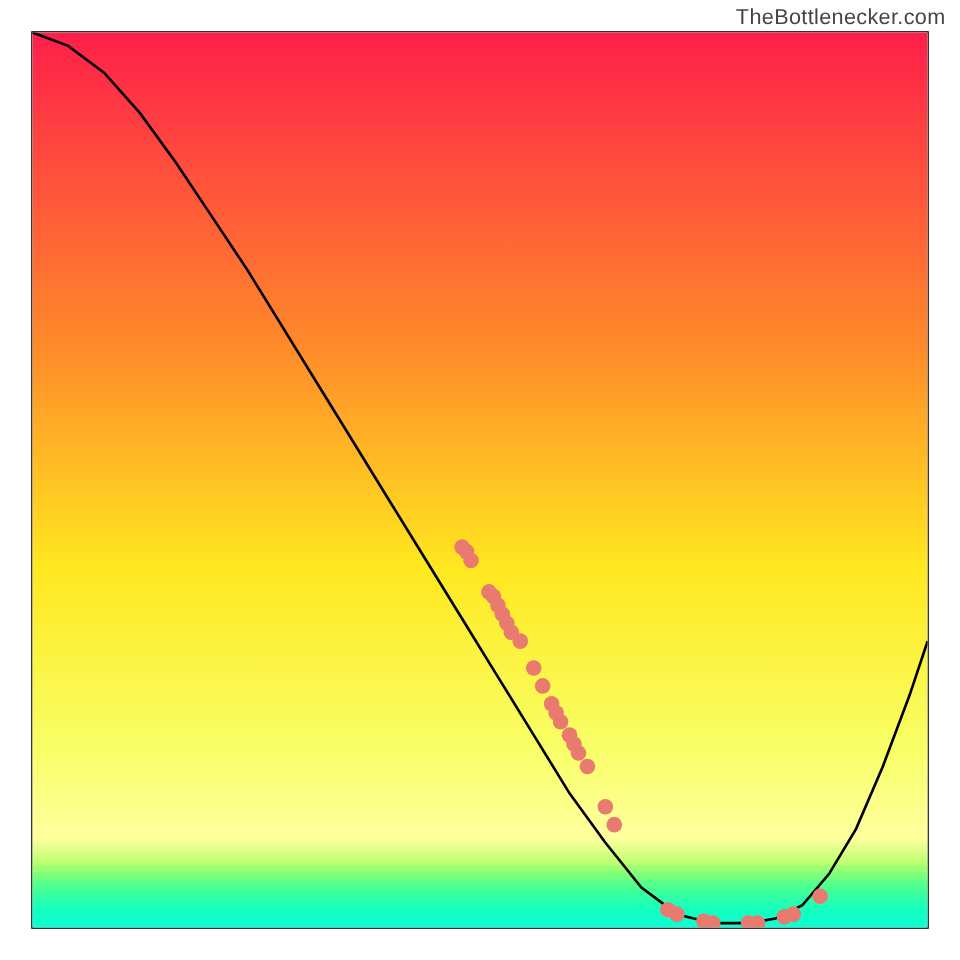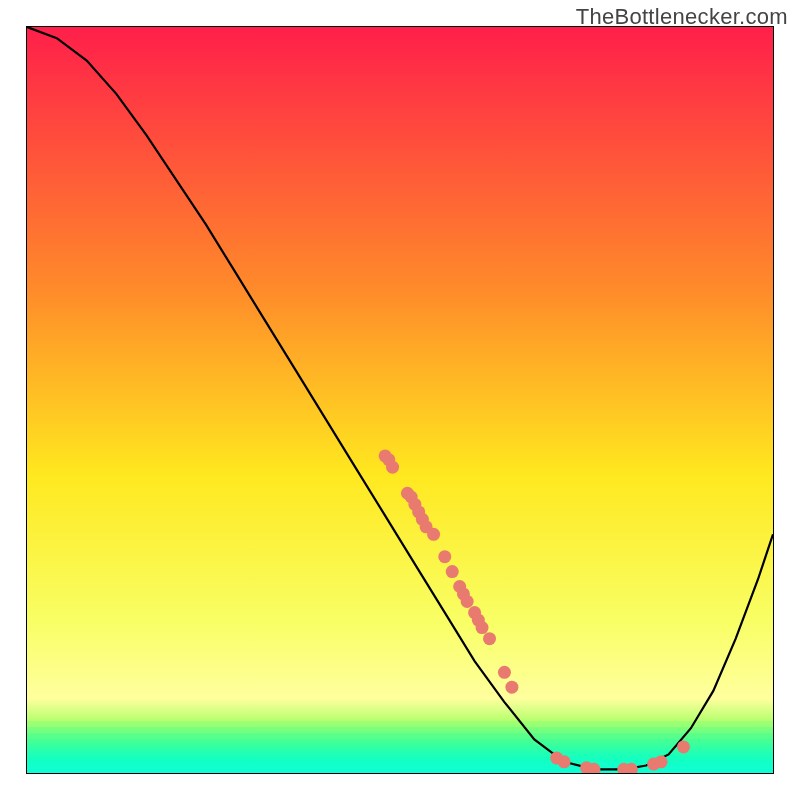--- a/index.html
+++ b/index.html
@@ -14,21 +14,21 @@
   .outer {
     position: relative;
     width: 800px;
     height: 800px;
   }
   .watermark {
     position: absolute;
     top: 4px;
     right: 12px;
     color: #444;
-    font-size: 22px;
+    font-size: 18px;
     font-weight: 500;
     letter-spacing: 0.3px;
     z-index: 10;
   }
   .frame {
     position: absolute;
     left: 26px;
     top: 26px;
     width: 748px;
     height: 748px;

